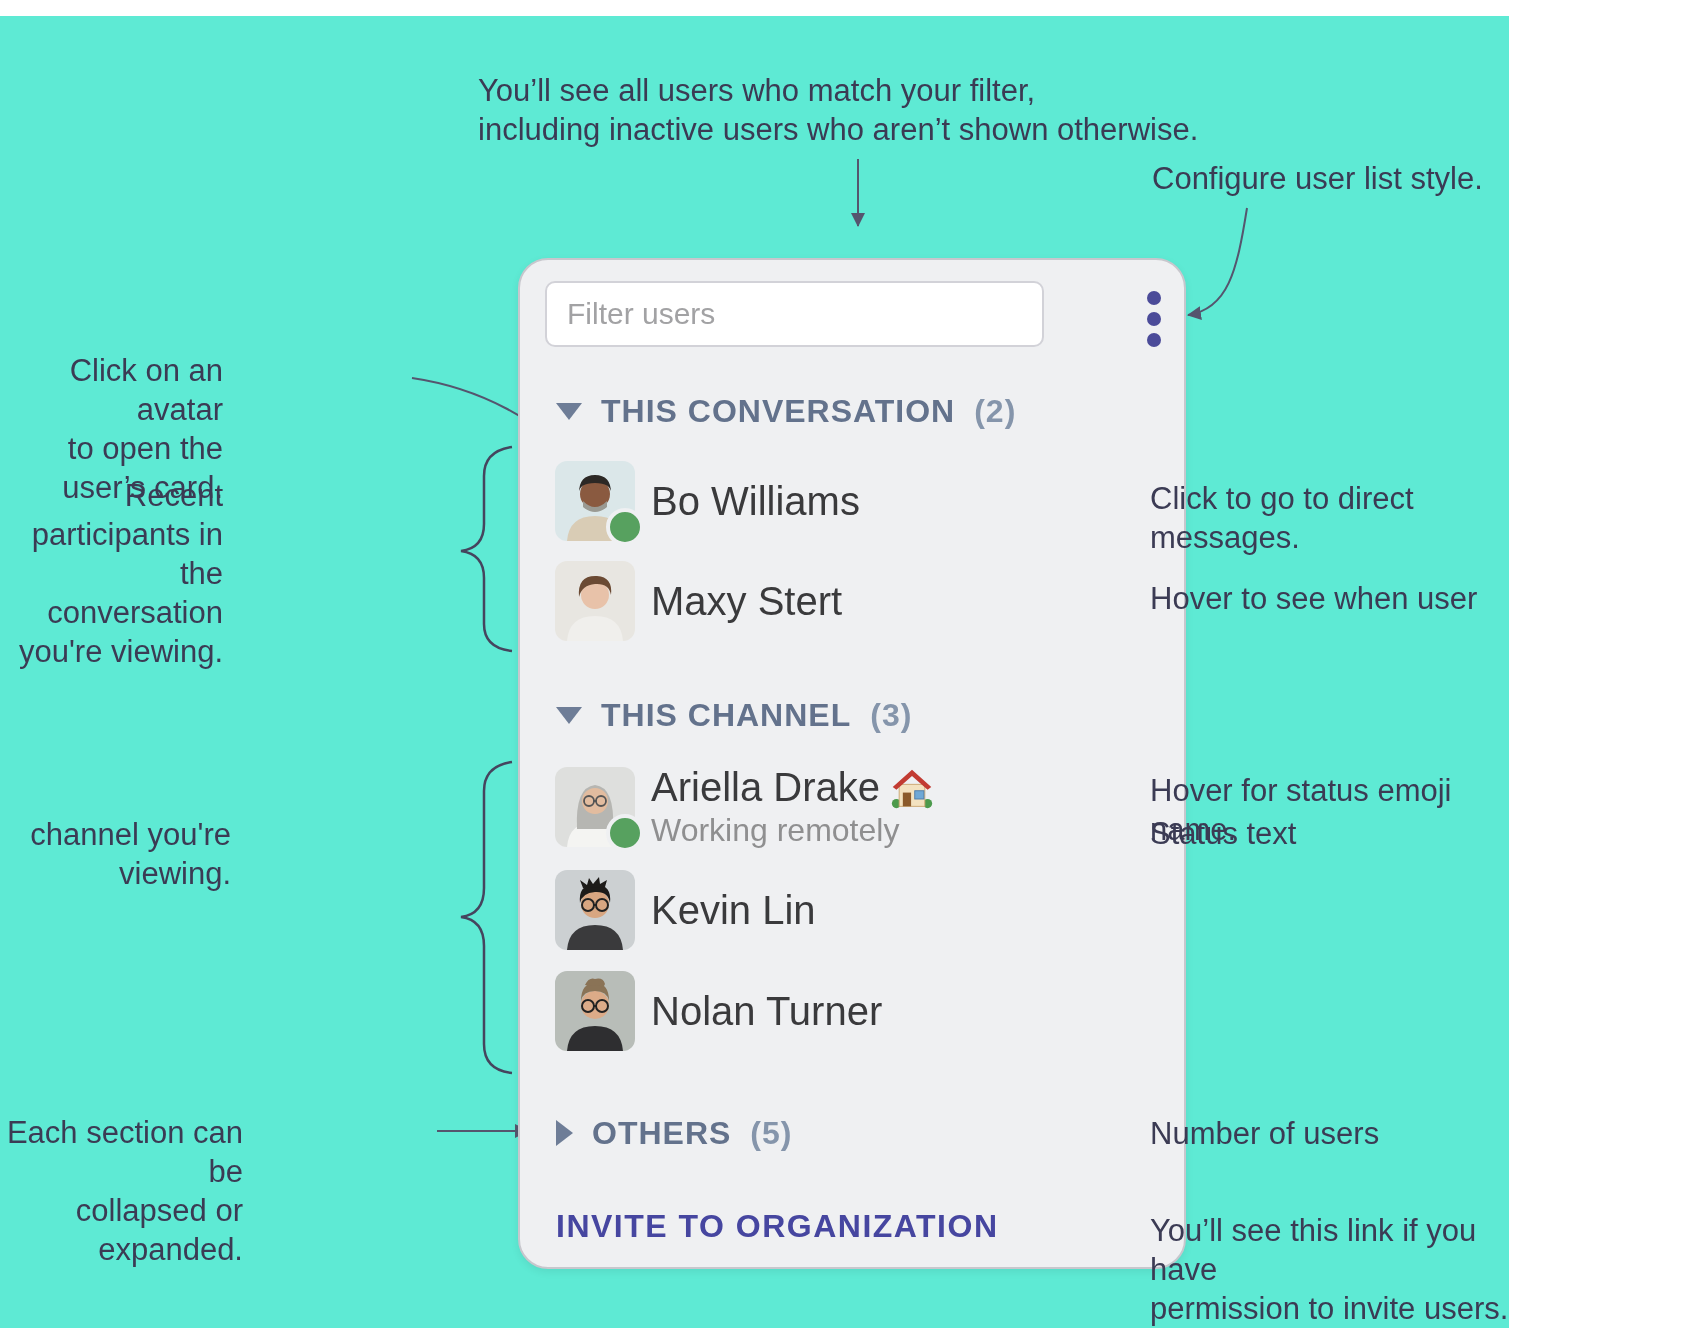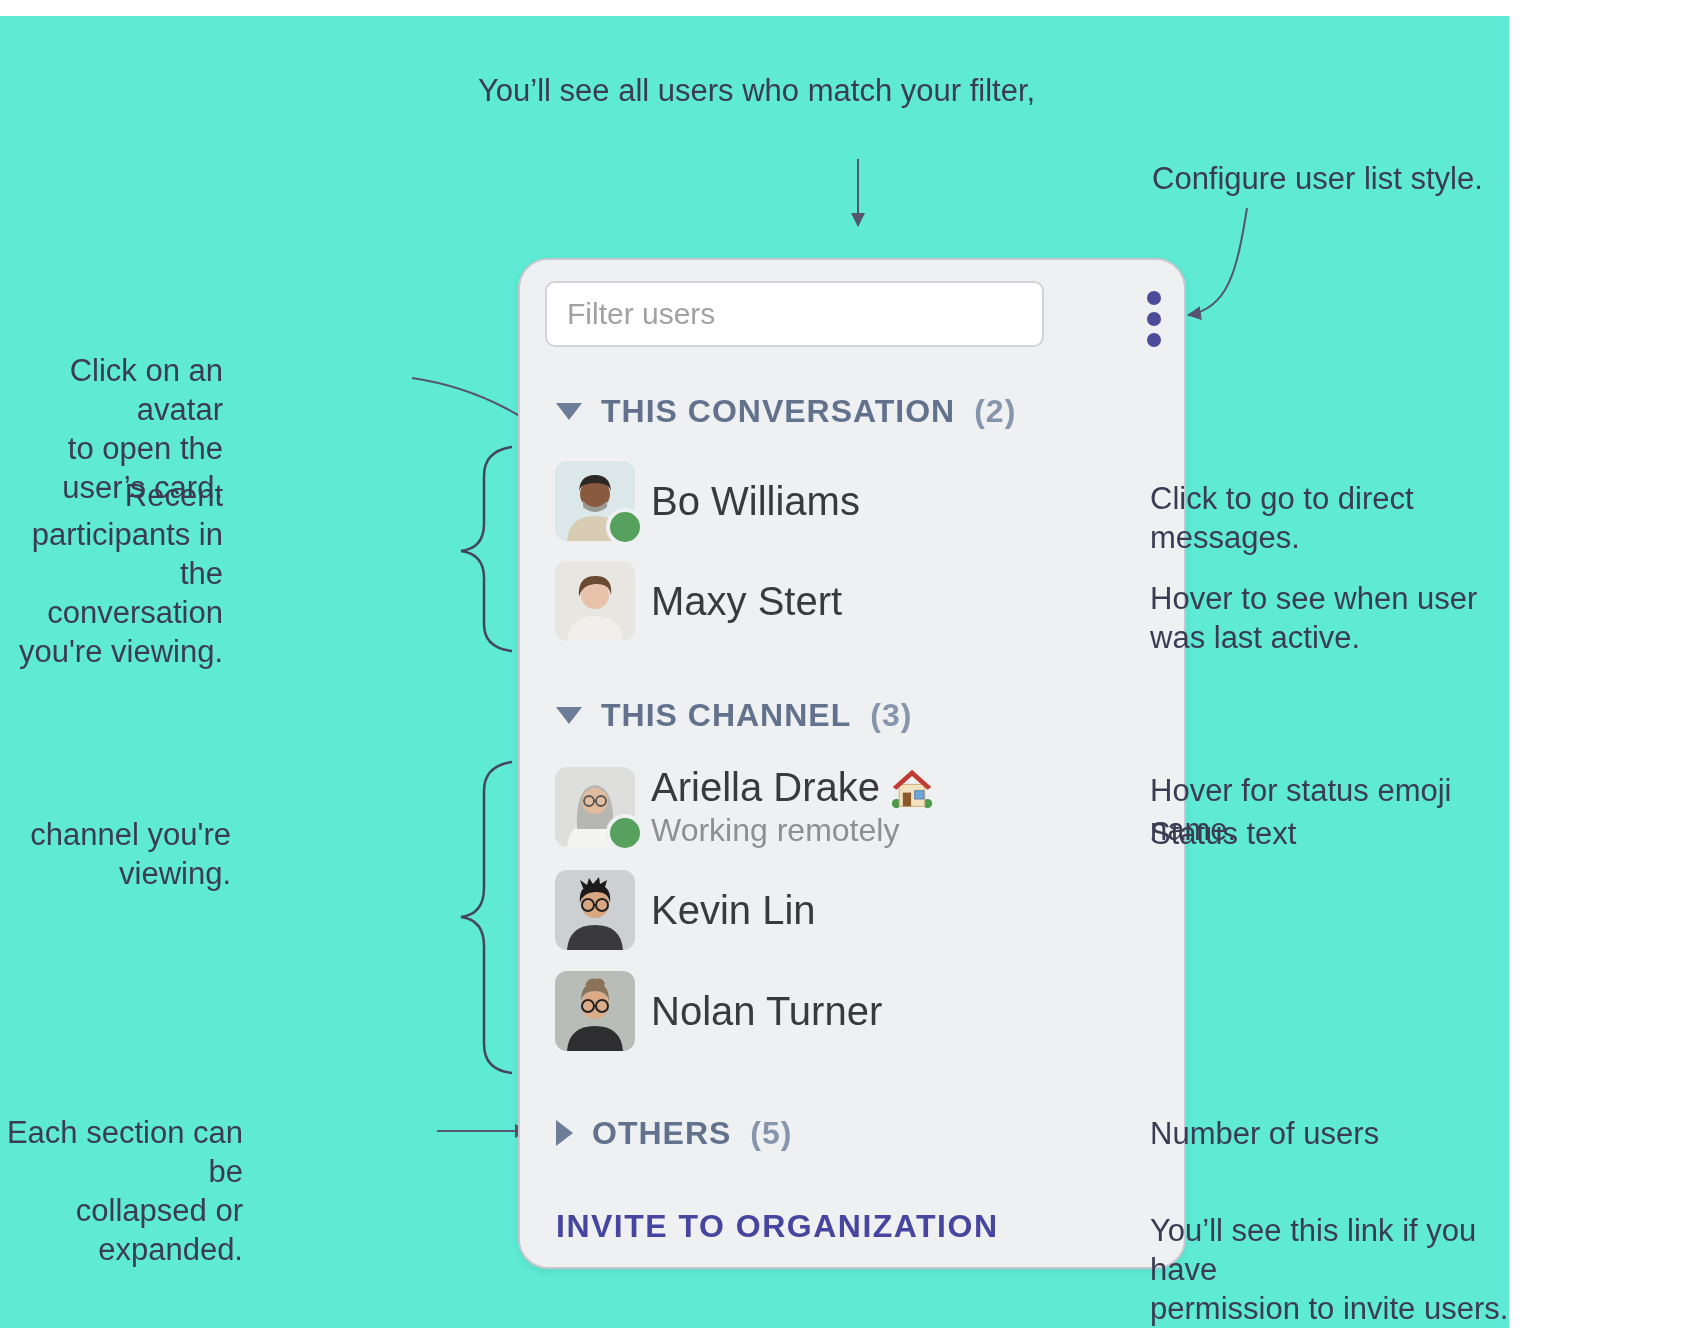--- a/index.html
+++ b/index.html
@@ -85,34 +85,34 @@
     <path class="conn" d="M1137 480 L851 480" marker-end="url(#ah)"></path>
     <path class="conn" d="M1137 583 L832 583" marker-end="url(#ah)"></path>
     <path class="conn" d="M1137 772 L901 772" marker-end="url(#ah)"></path>
     <path class="conn" d="M1137 815 L862 815" marker-end="url(#ah)"></path>
     <path class="conn" d="M1137 1115 L767 1115" marker-end="url(#ah)"></path>
     <path class="conn" d="M1137 1213 L949 1213" marker-end="url(#ah)"></path>
   </svg>
 
   <div class="note" id="top-note">
     <div>You’ll see all users who match your filter,</div>
+    <div>including inactive users who aren’t shown otherwise.</div>
   </div>
   <div class="note" id="config-note">Configure user list style.</div>
   <div class="note right-align" id="avatar-note">
     <div>Click on an avatar</div>
     <div>to open the user’s card.</div>
   </div>
   <div class="note right-align" id="participants-note">
     <div>Recent participants in the</div>
     <div>conversation you're viewing.</div>
   </div>
   <div class="note" id="dm-note">Click to go to direct messages.</div>
   <div class="note" id="lastactive-note">
     <div>Hover to see when user</div>
-    <div>was last active.</div>
   </div>
   <div class="note" id="emoji-note">Hover for status emoji name.</div>
   <div class="note" id="statustext-note">Status text</div>
   <div class="note right-align" id="subscribers-note">
     <div>channel you're viewing.</div>
   </div>
   <div class="note right-align" id="collapse-note">
     <div>Each section can be</div>
     <div>collapsed or expanded.</div>
   </div>

